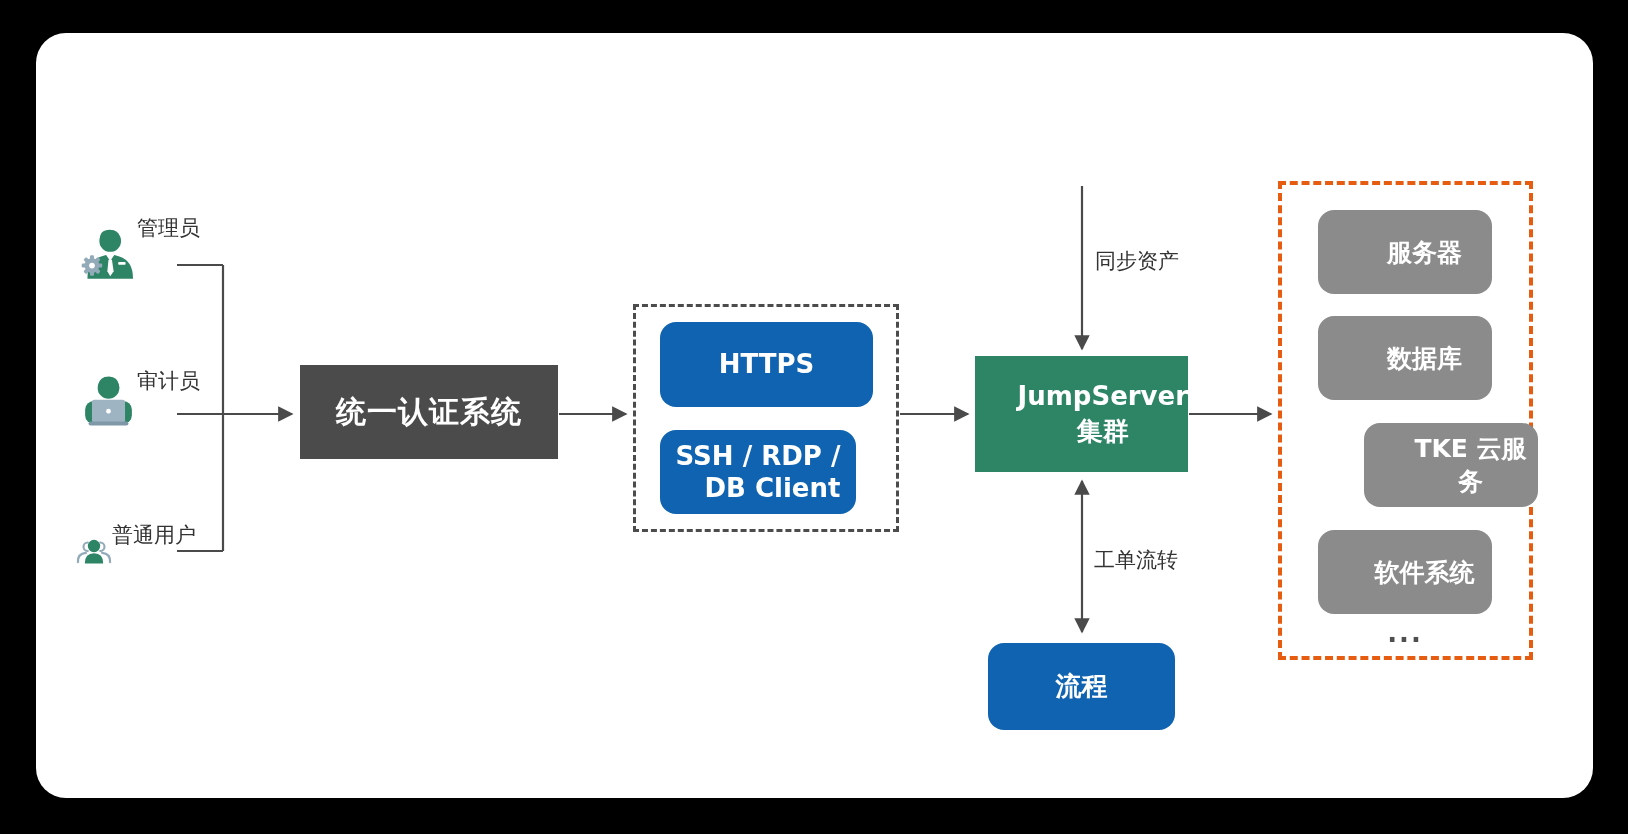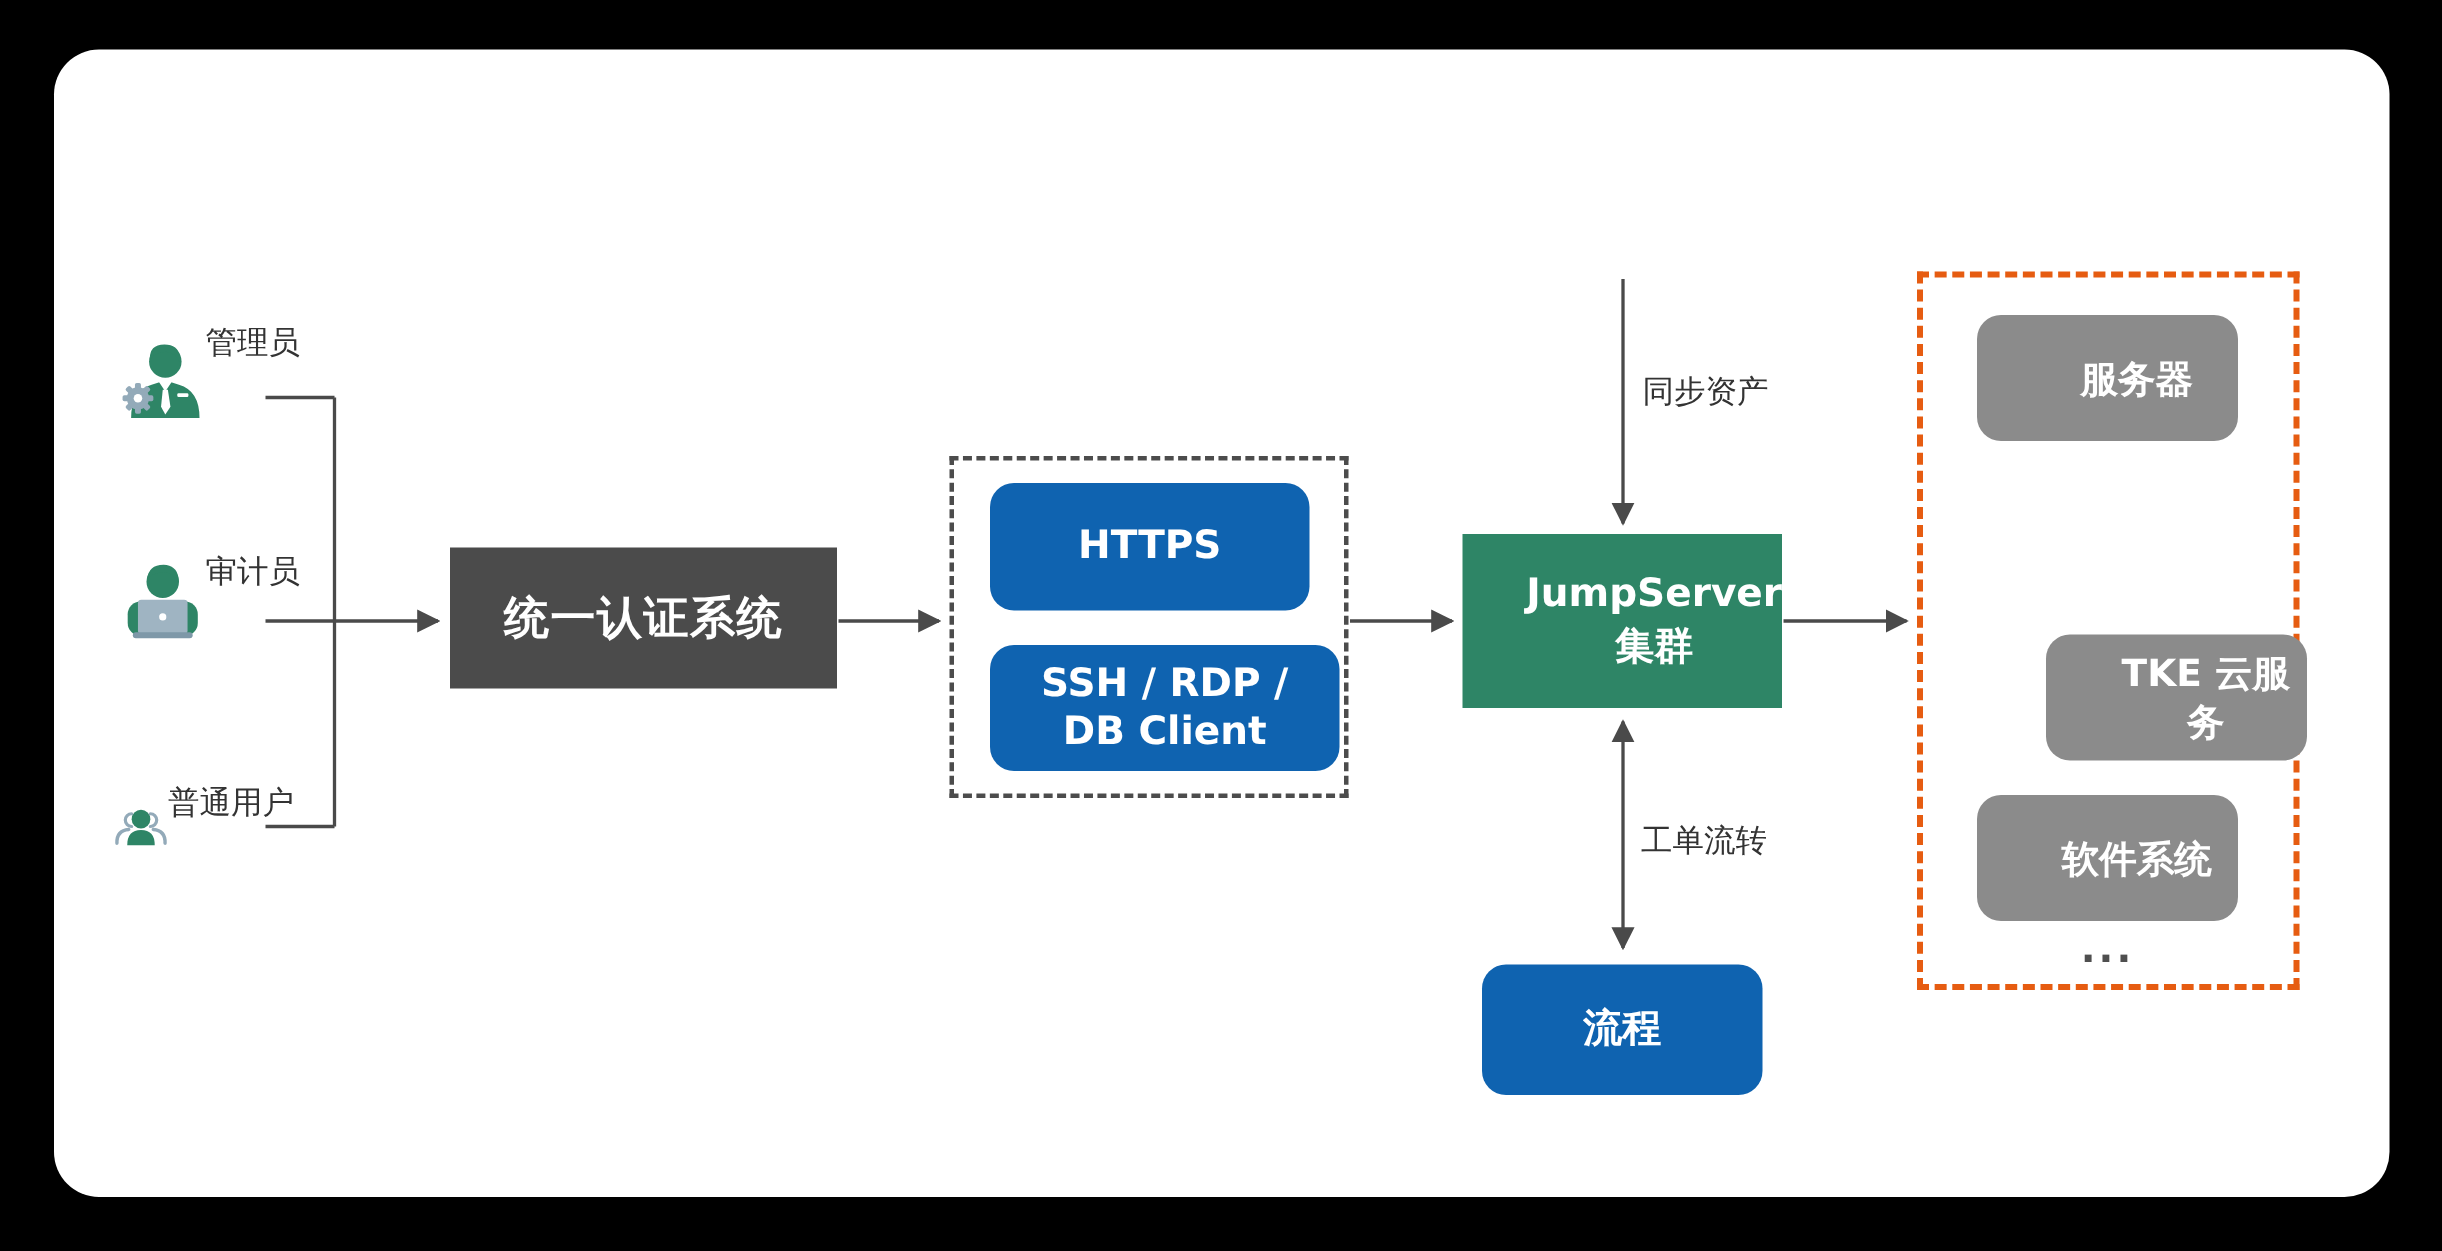--- a/index.html
+++ b/index.html
@@ -99,21 +99,21 @@
   </div>
 
   <div class="box dark-box abs" style="left:264px;top:332px;width:258px;height:94px;">
     <span>统一认证系统</span>
   </div>
 
   <div class="dashed-frame abs" style="left:597px;top:271px;width:266px;height:228px;"></div>
   <div class="box blue-box abs" style="left:624px;top:289px;width:213px;height:85px;">
     <span>HTTPS</span>
   </div>
-  <div class="box blue-box abs" style="left:624px;top:397px;width:233px;height:84px;">
+  <div class="box blue-box abs" style="left:624px;top:397px;width:196px;height:84px;text-align:right;">
     <span>
       <span>SSH / RDP /</span><br>
       <span>DB Client</span>
     </span>
   </div>
 
   <div class="edge-label abs" style="left:1059px;top:214px;">同步资产</div>
 
   <div class="box green-box abs" style="left:939px;top:323px;width:213px;height:116px;">
     <span>
@@ -124,20 +124,23 @@
 
   <div class="edge-label abs" style="left:1058px;top:513px;">工单流转</div>
   <div class="box blue-box abs" style="left:952px;top:610px;width:187px;height:87px;">
     <span>流程</span>
   </div>
 
   <div class="orange-frame abs" style="left:1242px;top:148px;width:255px;height:479px;"></div>
   <div class="box gray-box abs" style="left:1282px;top:177px;width:174px;height:84px;">
     <span>服务器</span>
   </div>
+  <div class="box gray-box abs" style="left:1282px;top:283px;width:174px;height:84px;">
+    <span>数据库</span>
+  </div>
   <div class="box gray-box abs" style="left:1282px;top:390px;width:174px;height:84px;margin-left:46px;">
     <span>TKE 云服务</span>
   </div>
   <div class="box gray-box abs" style="left:1282px;top:497px;width:174px;height:84px;text-align:center;">
     <span>软件系统</span>
   </div>
   <div class="ellipsis abs" style="left:1329px;top:585px;width:80px;">...</div>
 
 </div>
 

